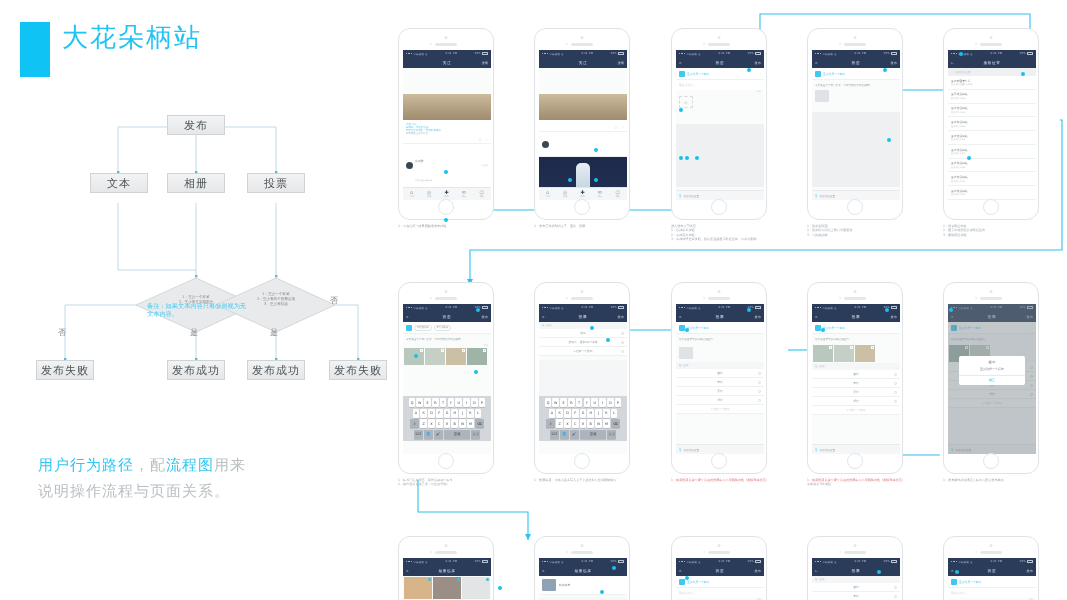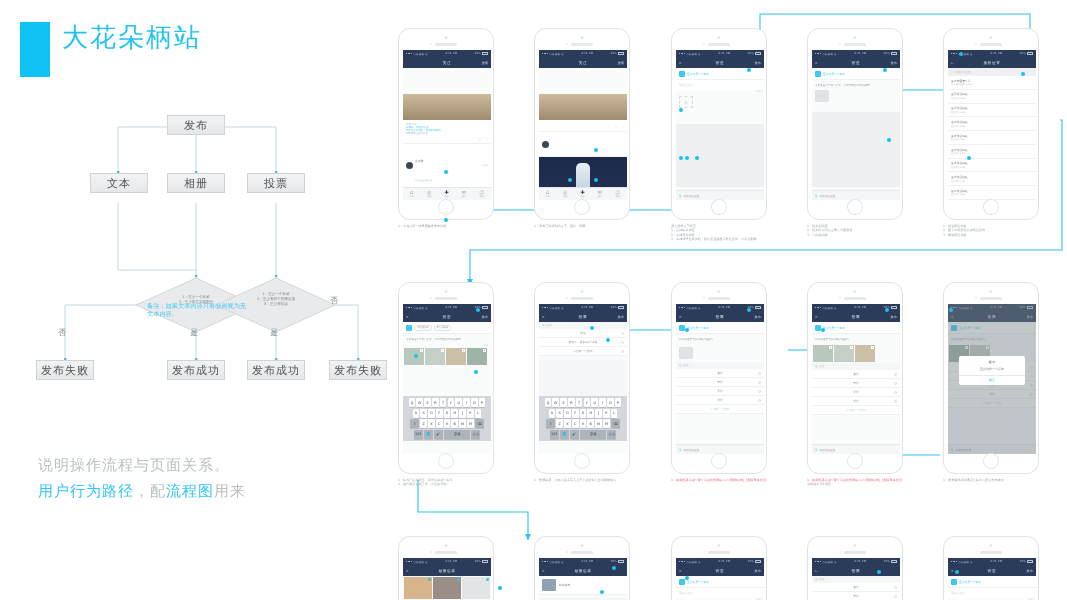--- a/index.html
+++ b/index.html
@@ -241,24 +241,24 @@
     </div>
     <div class="node" style="left:247px;top:255px;width:58px;height:20px;">
       <span>发布成功</span>
     </div>
     <div class="node" style="left:329px;top:255px;width:58px;height:20px;">
       <span>发布失败</span>
     </div>
   </div>
 
   <div class="caption-block">
-    <div class="caption-line">说明操作流程与页面关系。</div>
     <div class="caption-line">
       <span class="hl">用户行为路径</span><span>，配</span><span class="hl">流程图</span><span>用来</span>
     </div>
+    <div class="caption-line">说明操作流程与页面关系。</div>
   </div>
 </div>
 
 <svg id="wires">
   <g stroke="#2ec2ef" stroke-width="1.1" fill="none">
     <path d="M462,210 L700,210 L700,160"></path>
     <path d="M760,60 L760,14 L1030,14 L1030,70"></path>
     <path d="M1060,120 L1062,120 L1062,250 L470,250 L470,285"></path>
     <path d="M628,330 L690,330 L690,355"></path>
     <path d="M830,90 L960,90"></path>

